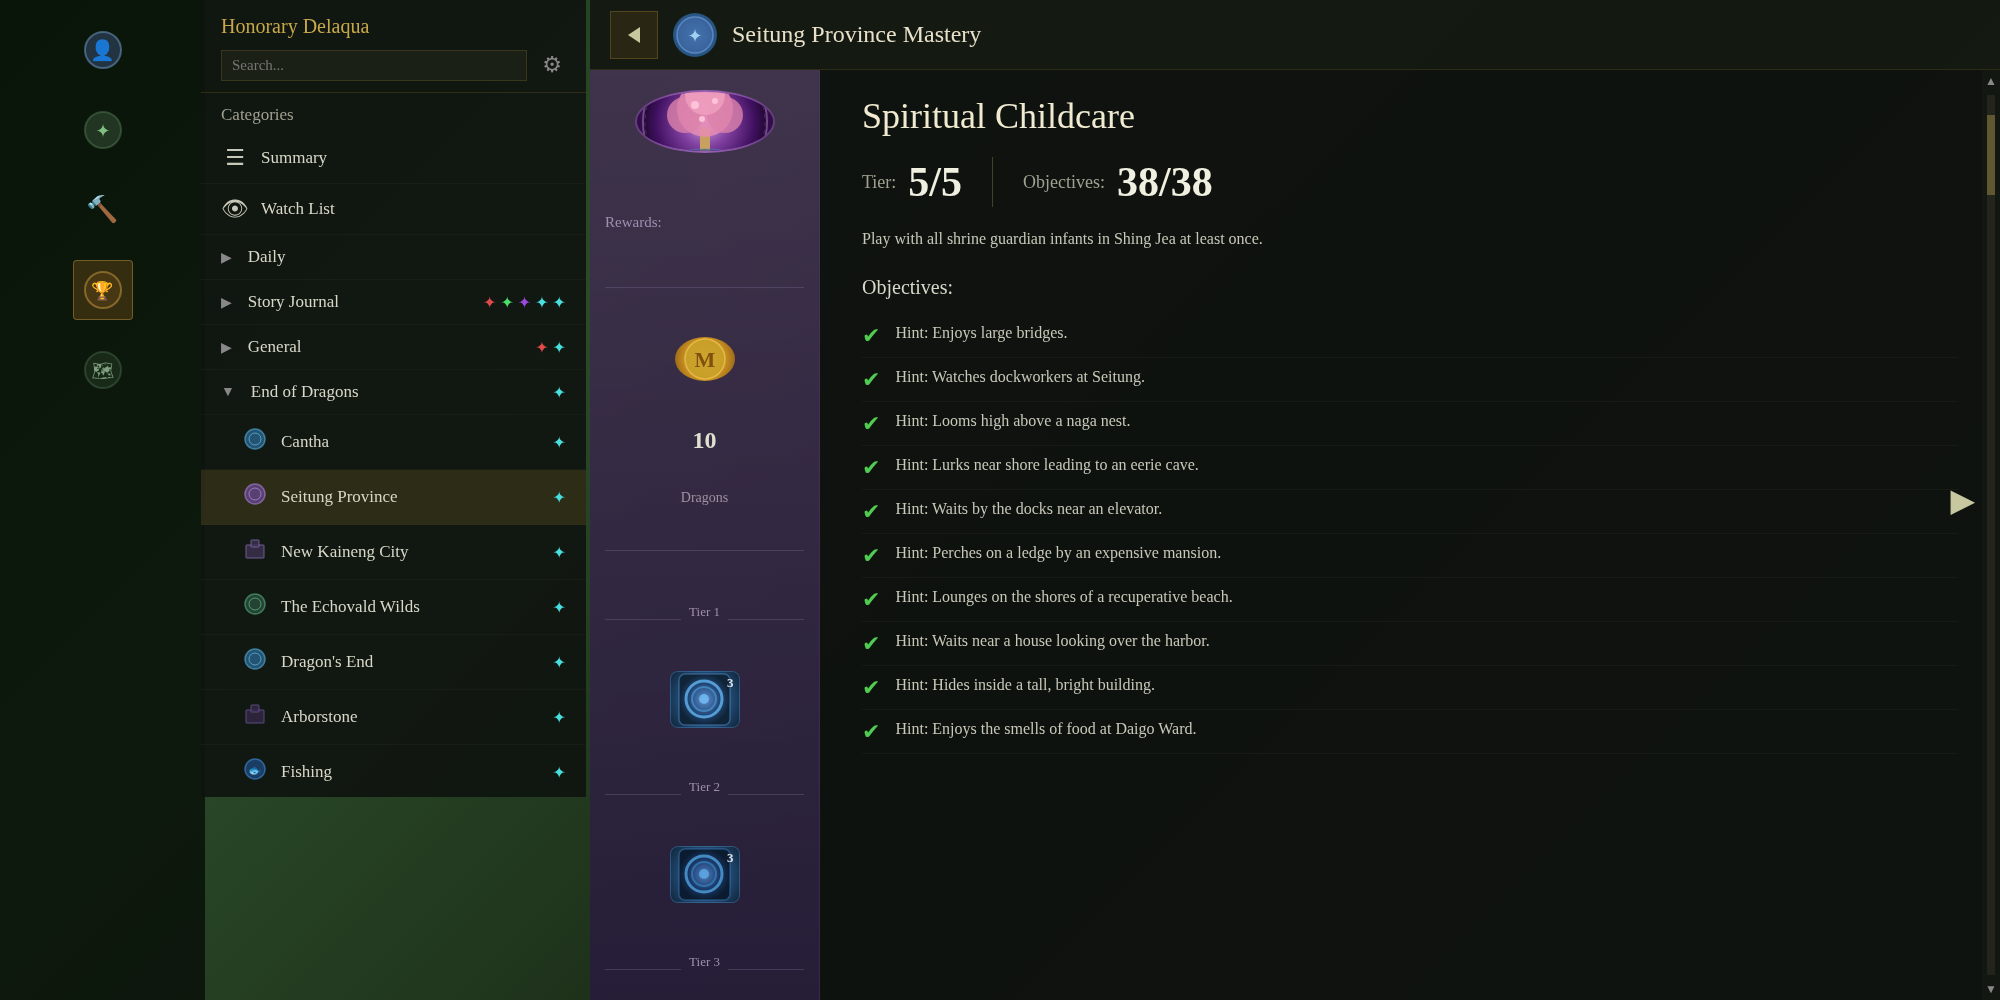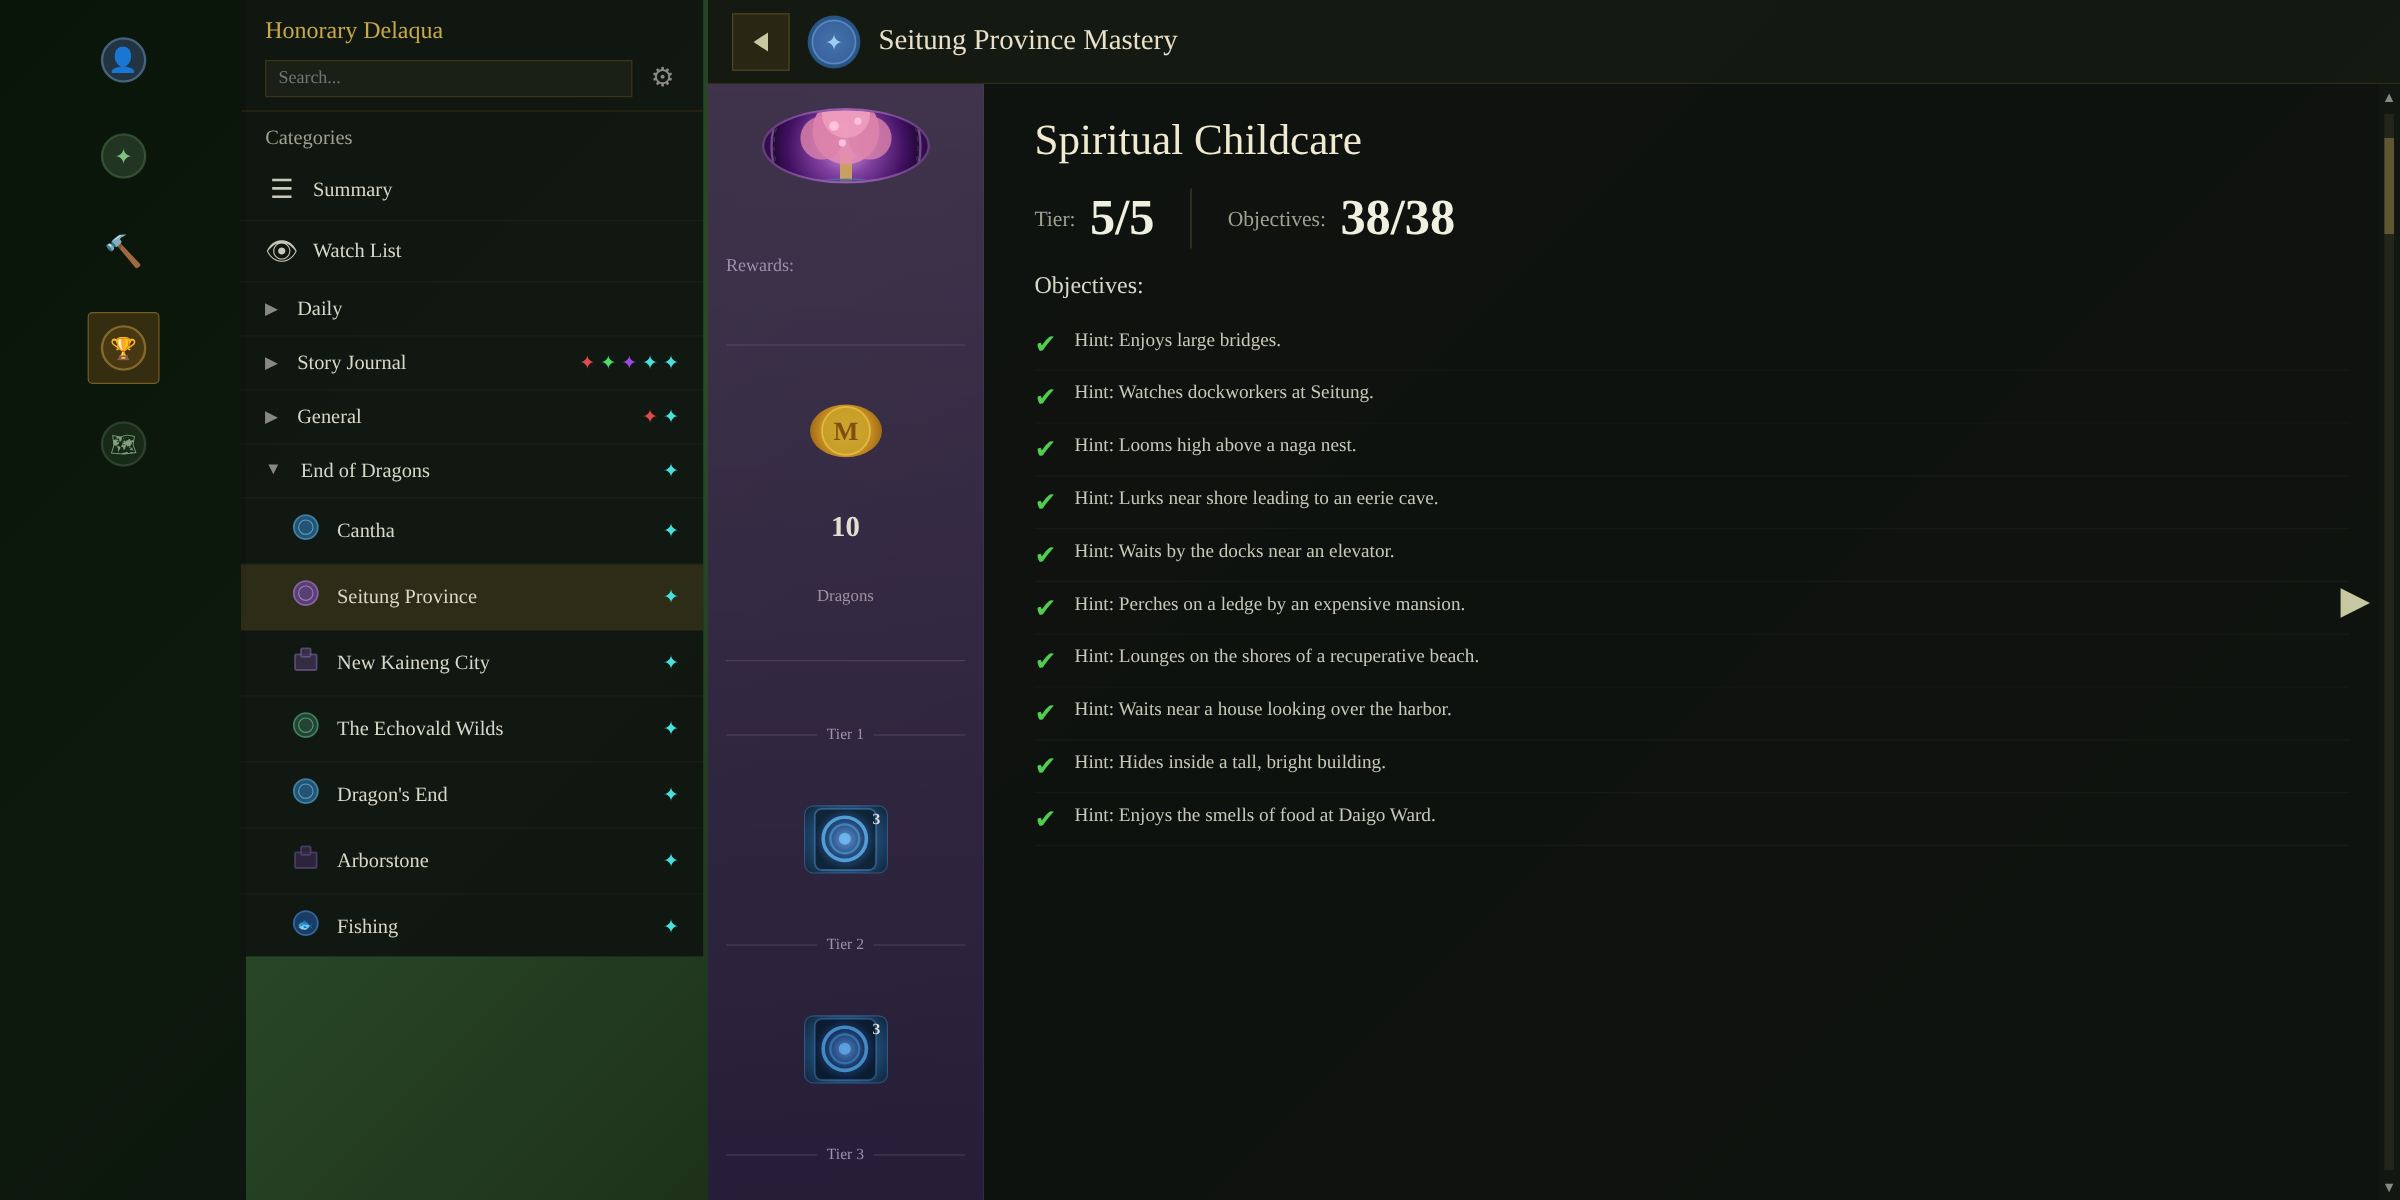--- a/index.html
+++ b/index.html
@@ -296,21 +296,21 @@
 
     .reward-points-label {
       text-align: center;
       color: #a090a0;
       font-size: 14px;
     }
 
     .tier-divider {
       width: 100%;
       display: flex;
-      align-items: center;
+      align-items: flex-end;
       gap: 8px;
       margin: 10px 0;
     }
 
     .tier-line {
       flex: 1;
       height: 1px;
       background: rgba(120,100,140,0.4);
     }
 
@@ -789,20 +789,21 @@
           <span class="stat-label">Tier:</span>
           <span class="stat-value"><span>5</span>/<span>5</span></span>
         </div>
         <div class="stat-divider"></div>
         <div class="stat-block">
           <span class="stat-label">Objectives:</span>
           <span class="stat-value"><span>38</span>/<span>38</span></span>
         </div>
       </div>
 
+      <div class="description-text">Play with all shrine guardian infants in Shing Jea at least once.</div>
 
       <div class="objectives-label">Objectives:</div>
 
       <div>
 
         <div class="objective-item">
           <span class="check-icon">✔</span>
           <span class="objective-text">Hint: Enjoys large bridges.</span>
         </div>
 

